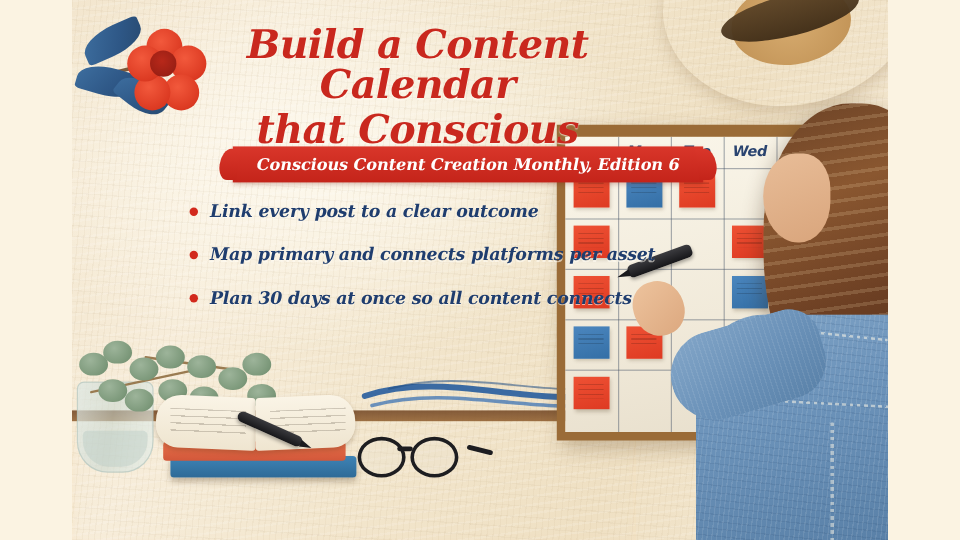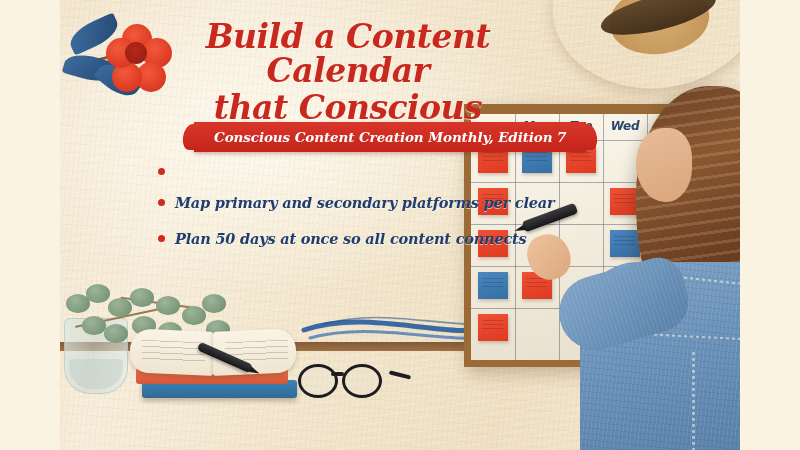--- a/index.html
+++ b/index.html
@@ -598,32 +598,33 @@
       <div class="marker"></div>
     </div>
 
     <div class="headline">
       <div class="line l1">Build a Content Calendar</div>
       <div class="line l2">that Conscious</div>
     </div>
 
     <div class="ribbon-wrap">
       <div class="ribbon">
-        <span class="ribbon-text">Conscious Content Creation Monthly, Edition 7</span>
+        <span class="ribbon-text">Conscious Content Creation Monthly, Edition 6</span>
       </div>
     </div>
 
     <div class="bullets" id="bullets">
         <div class="bullet-row">
           <span class="bullet-dot"></span>
+          <span class="bullet-text">Link every post to a clear outcome</span>
         </div>
         <div class="bullet-row">
           <span class="bullet-dot"></span>
-          <span class="bullet-text">Map primary and secondary platforms per clear</span>
+          <span class="bullet-text">Map primary and connects platforms per asset</span>
         </div>
         <div class="bullet-row">
           <span class="bullet-dot"></span>
-          <span class="bullet-text">Plan 50 days at once so all content connects</span>
+          <span class="bullet-text">Plan 30 days at once so all content connects</span>
         </div>
       </div>
 
   </div>
 </div>
 
 </body></html>

